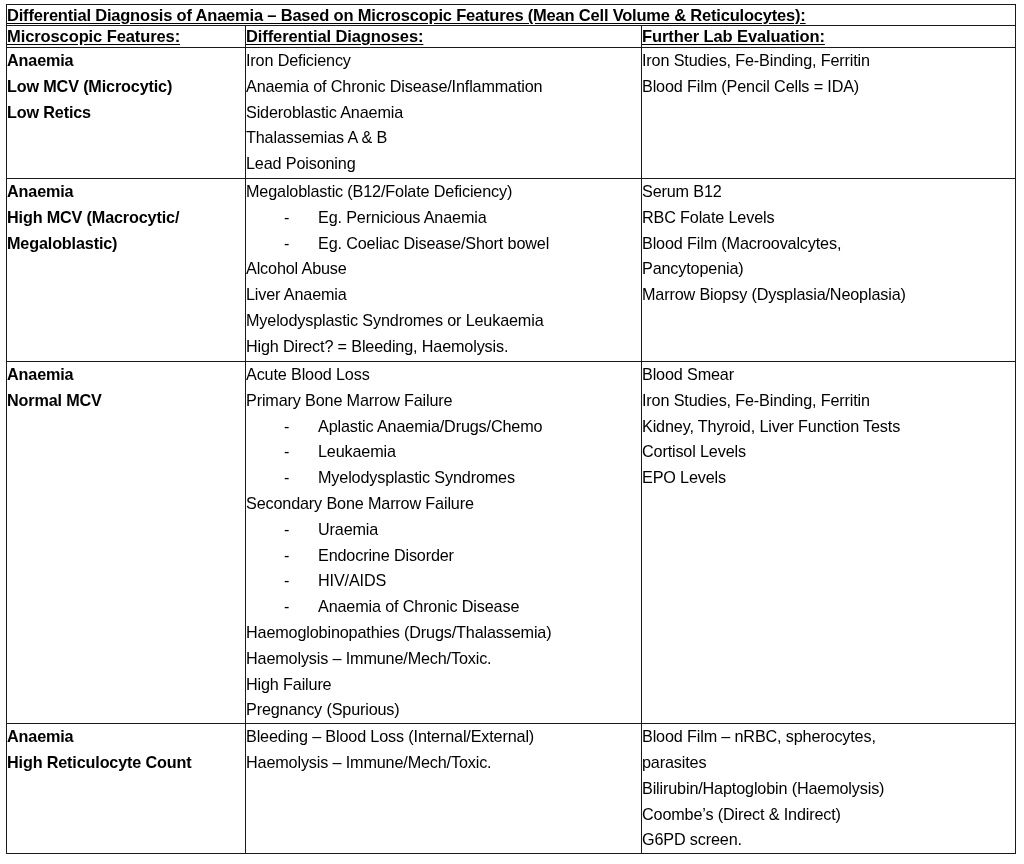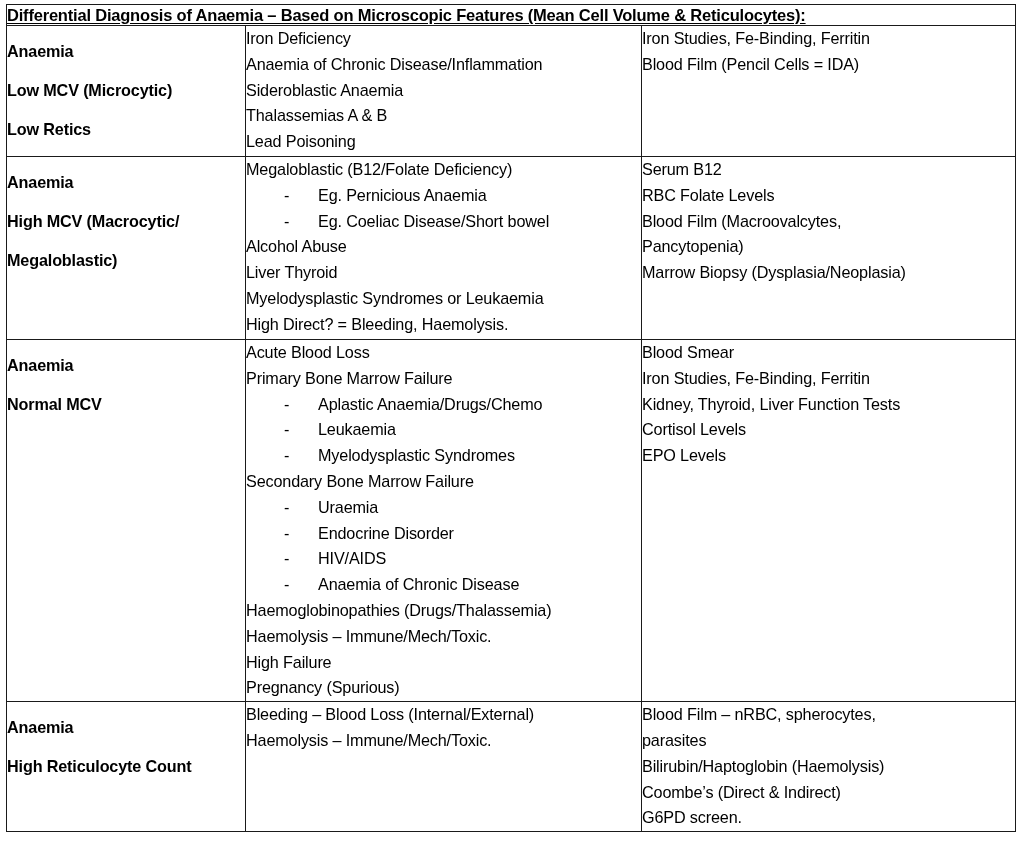--- a/index.html
+++ b/index.html
@@ -74,21 +74,20 @@
     list-style: none;
   }
   .lines li {
     font-size: 16.2px;
     line-height: 25.8px;
     letter-spacing: -0.15px;
     white-space: nowrap;
   }
   .lines li.bold {
     font-weight: bold;
-    margin-top: 13px;
   }
   .lines li.sub {
     padding-left: 38px;
     position: relative;
   }
   .lines li.sub .dash {
     position: absolute;
     left: 38px;
     top: 0;
   }
@@ -107,20 +106,31 @@
         <col class="col-a">
         <col class="col-b">
         <col class="col-c">
       </colgroup>
       <tbody>
         <tr>
           <td class="title-cell" colspan="3">
             <div class="title-text">Differential Diagnosis of Anaemia – Based on Microscopic Features (Mean Cell Volume &amp; Reticulocytes):</div>
           </td>
         </tr>
+        <tr>
+          <td class="head-cell">
+            <div class="head-text">Microscopic Features:</div>
+          </td>
+          <td class="head-cell">
+            <div class="head-text">Differential Diagnoses:</div>
+          </td>
+          <td class="head-cell">
+            <div class="head-text">Further Lab Evaluation:</div>
+          </td>
+        </tr>
 
         <tr style="height: 131px;">
           <td class="body-cell">
             <ul class="lines">
               <li class="bold">Anaemia</li>
               <li class="bold">Low MCV (Microcytic)</li>
               <li class="bold">Low Retics</li>
             </ul>
           </td>
           <td class="body-cell">
@@ -147,21 +157,21 @@
               <li class="bold">High MCV (Macrocytic/</li>
               <li class="bold">Megaloblastic)</li>
             </ul>
           </td>
           <td class="body-cell">
             <ul class="lines">
               <li>Megaloblastic (B12/Folate Deficiency)</li>
               <li class="sub"><span class="dash">-</span><span class="subtext">Eg. Pernicious Anaemia</span></li>
               <li class="sub"><span class="dash">-</span><span class="subtext">Eg. Coeliac Disease/Short bowel</span></li>
               <li>Alcohol Abuse</li>
-              <li>Liver Thyroid</li>
+              <li>Liver Anaemia</li>
               <li>Myelodysplastic Syndromes or Leukaemia</li>
               <li>High Direct? = Bleeding, Haemolysis.</li>
             </ul>
           </td>
           <td class="body-cell">
             <ul class="lines">
               <li>Serum B12</li>
               <li>RBC Folate Levels</li>
               <li>Blood Film (Macroovalcytes,</li>
               <li>Pancytopenia)</li>

